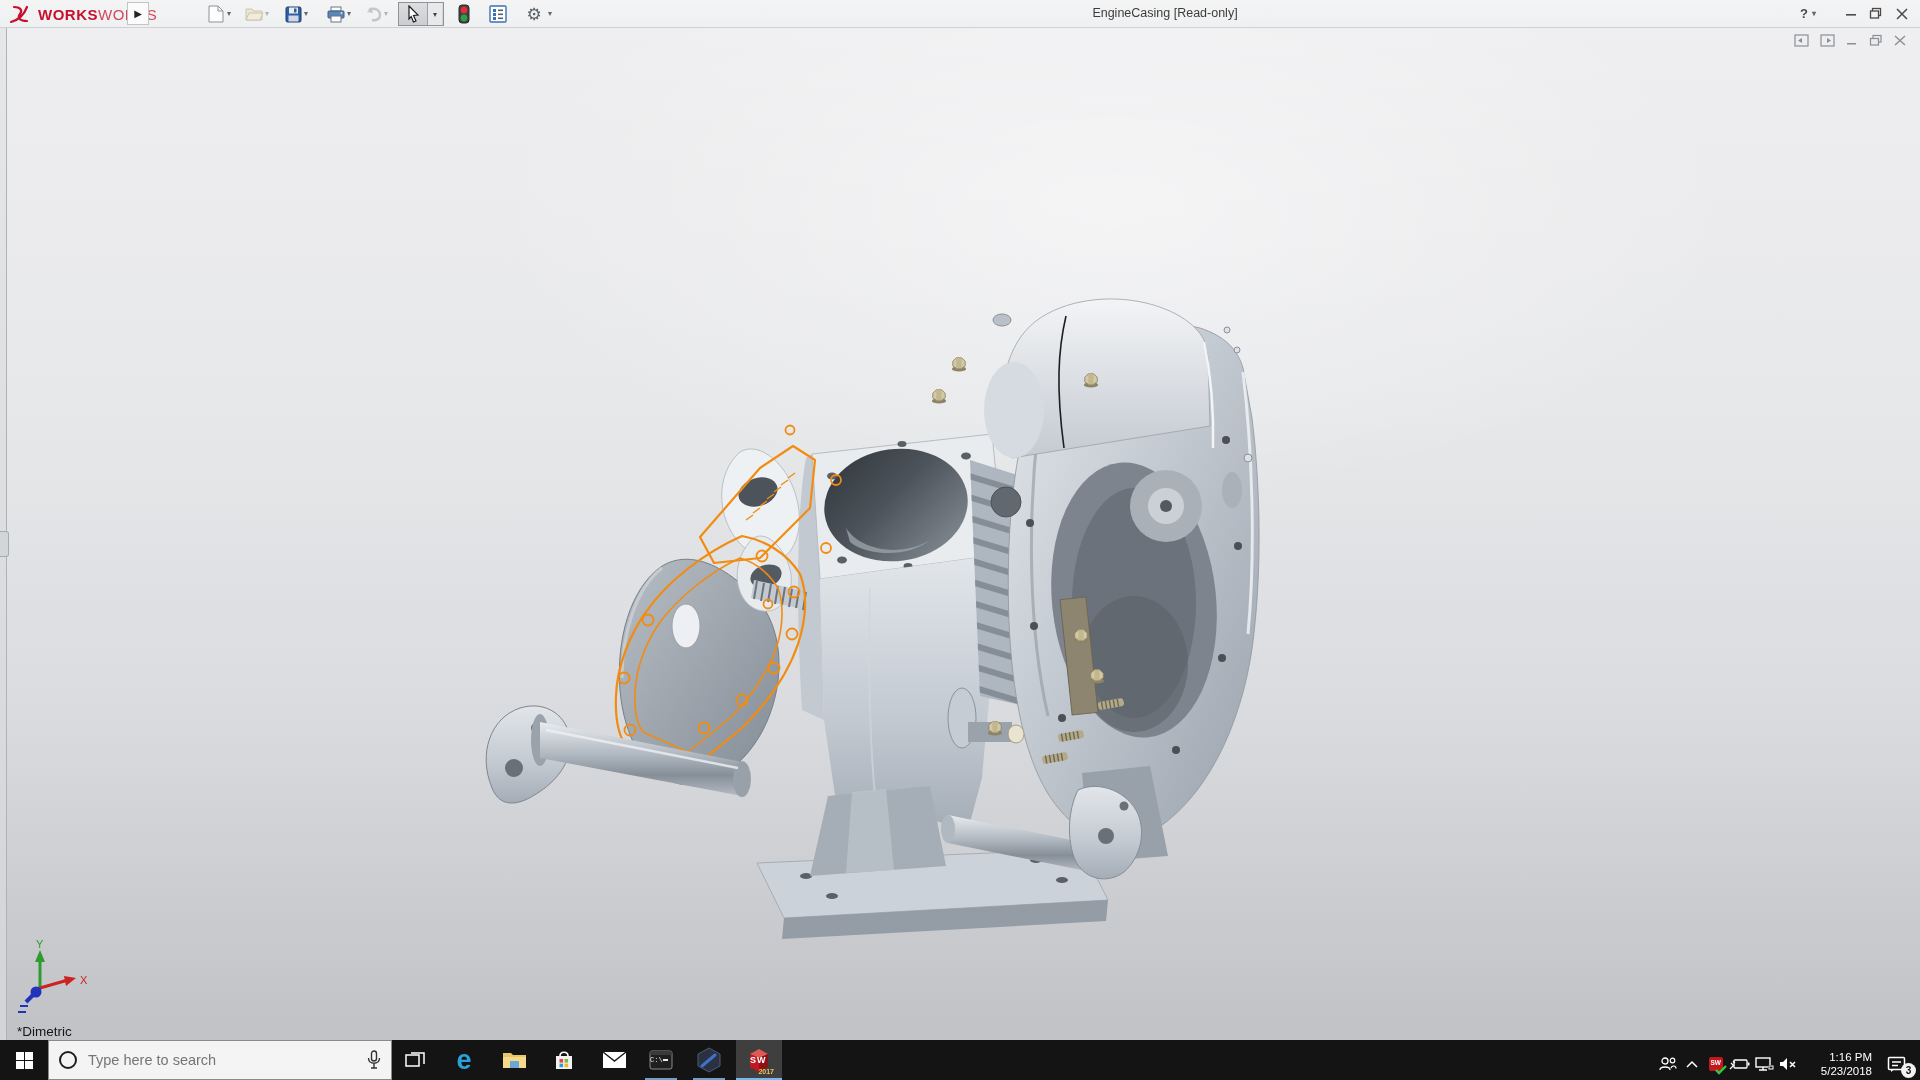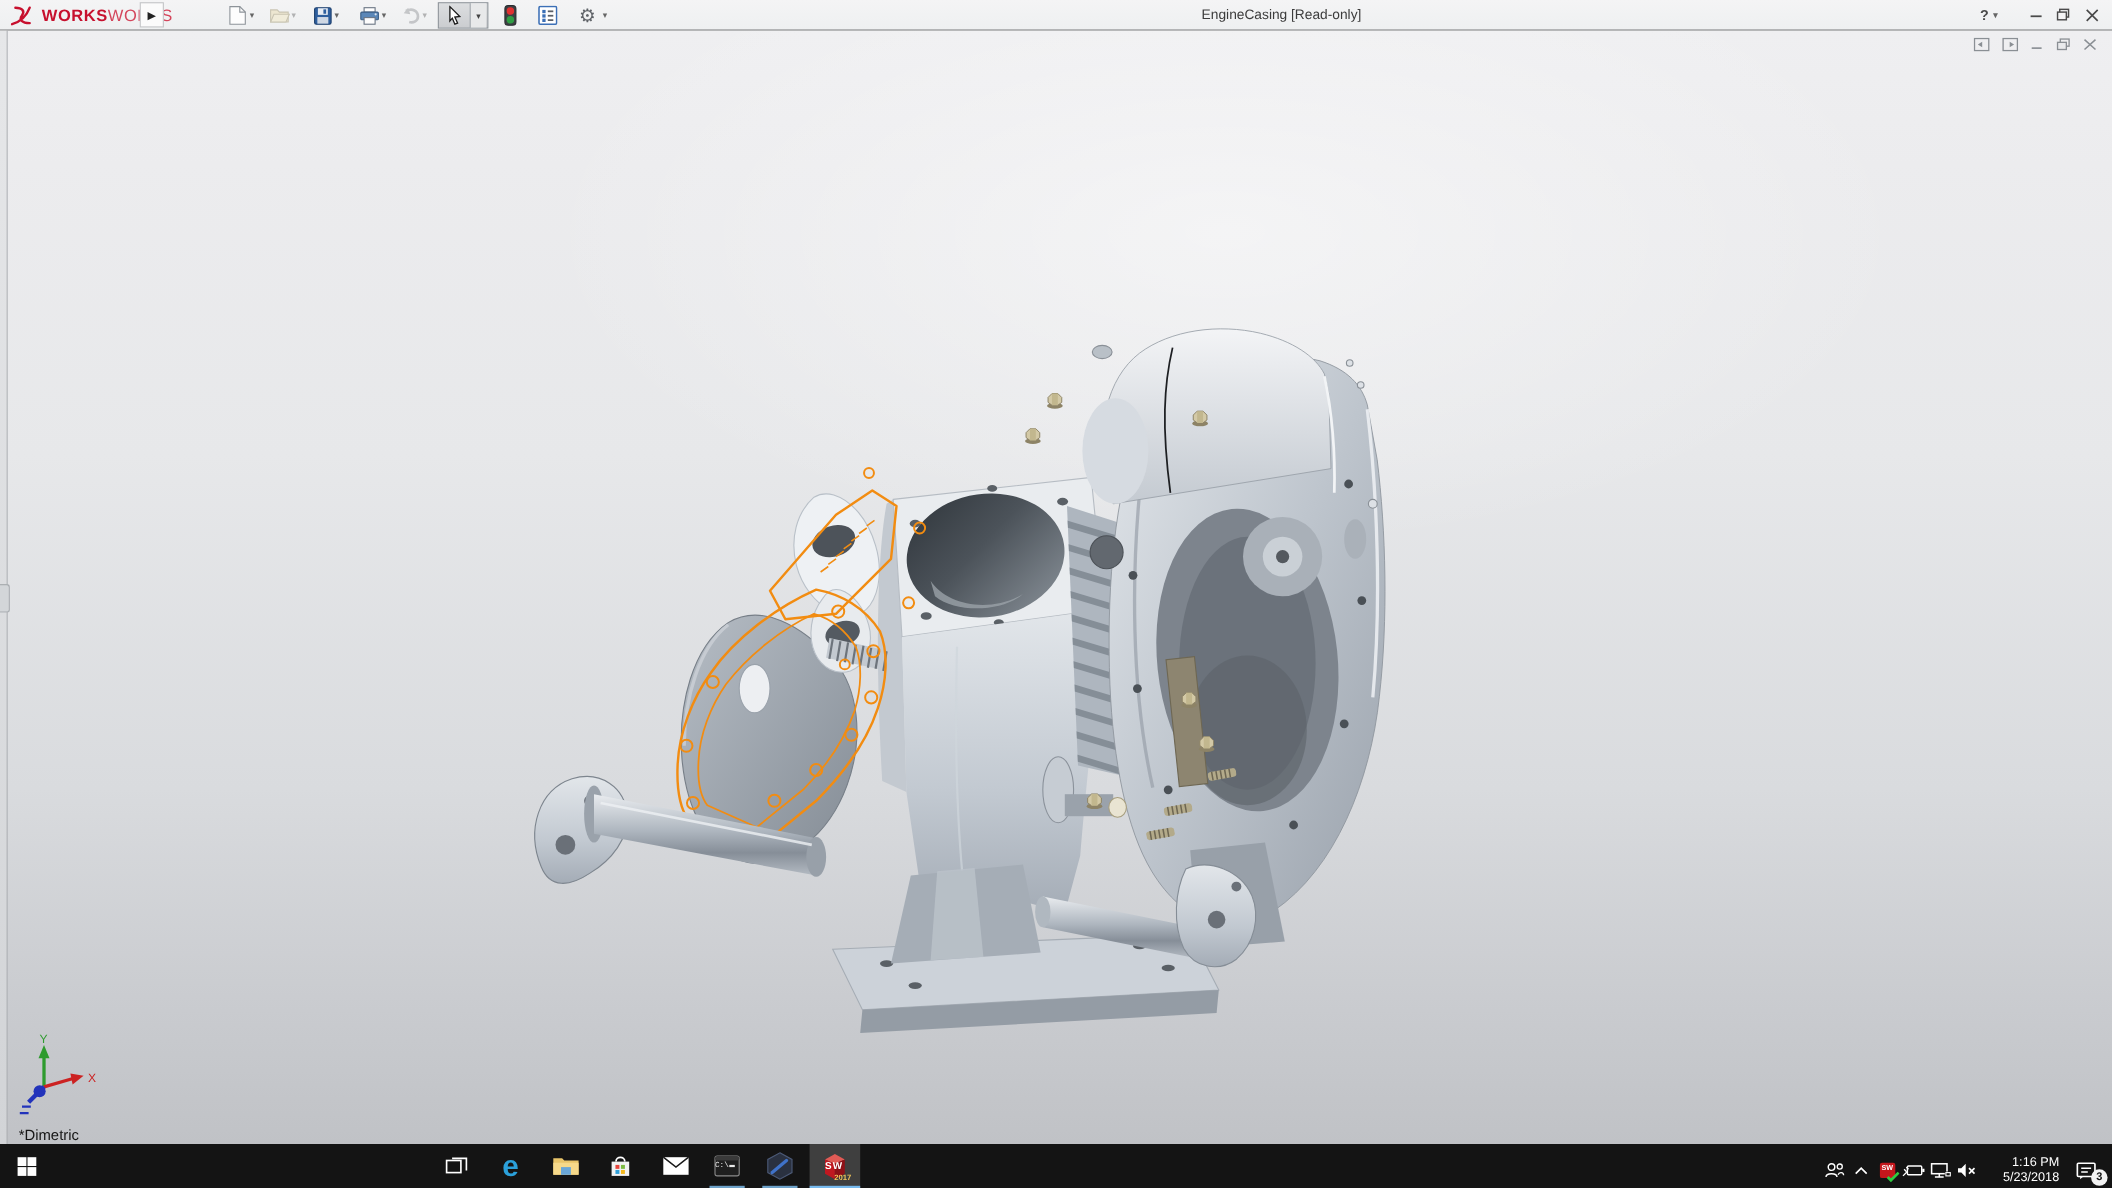--- a/index.html
+++ b/index.html
@@ -429,20 +429,28 @@
 
   <div class="taskbar">
     <div class="startbtn">
       <div class="winlogo">
           <i></i>
           <i></i>
           <i></i>
           <i></i>
         </div>
     </div>
+    <div class="searchbox">
+      <div class="cortana"></div>
+      <input placeholder="Type here to search" style="">
+      <svg class="mic" width="14" height="20" viewBox="0 0 14 20">
+        <rect x="4.5" y="1" width="5" height="10" rx="2.5" fill="none" stroke="#333" stroke-width="1.4"></rect>
+        <path d="M1.5,8 C1.5,15 12.5,15 12.5,8 M7,14 v4 M4,18 h6" fill="none" stroke="#333" stroke-width="1.4"></path>
+      </svg>
+    </div>
     <div class="tile" style="left:392px">
       <svg width="22" height="20" viewBox="0 0 22 20">
           <rect x="2" y="5" width="13" height="11" fill="none" stroke="#fff" stroke-width="1.5"></rect>
           <path d="M7,3 h13 v11" fill="none" stroke="#fff" stroke-width="1.5"></path>
         </svg>
     </div>
     <div class="tile" style="left:441px">
       <span style="color:#2ba0da;font-size:27px;font-weight:bold;line-height:27px;">e</span>
     </div>
     <div class="tile" style="left:491px">

